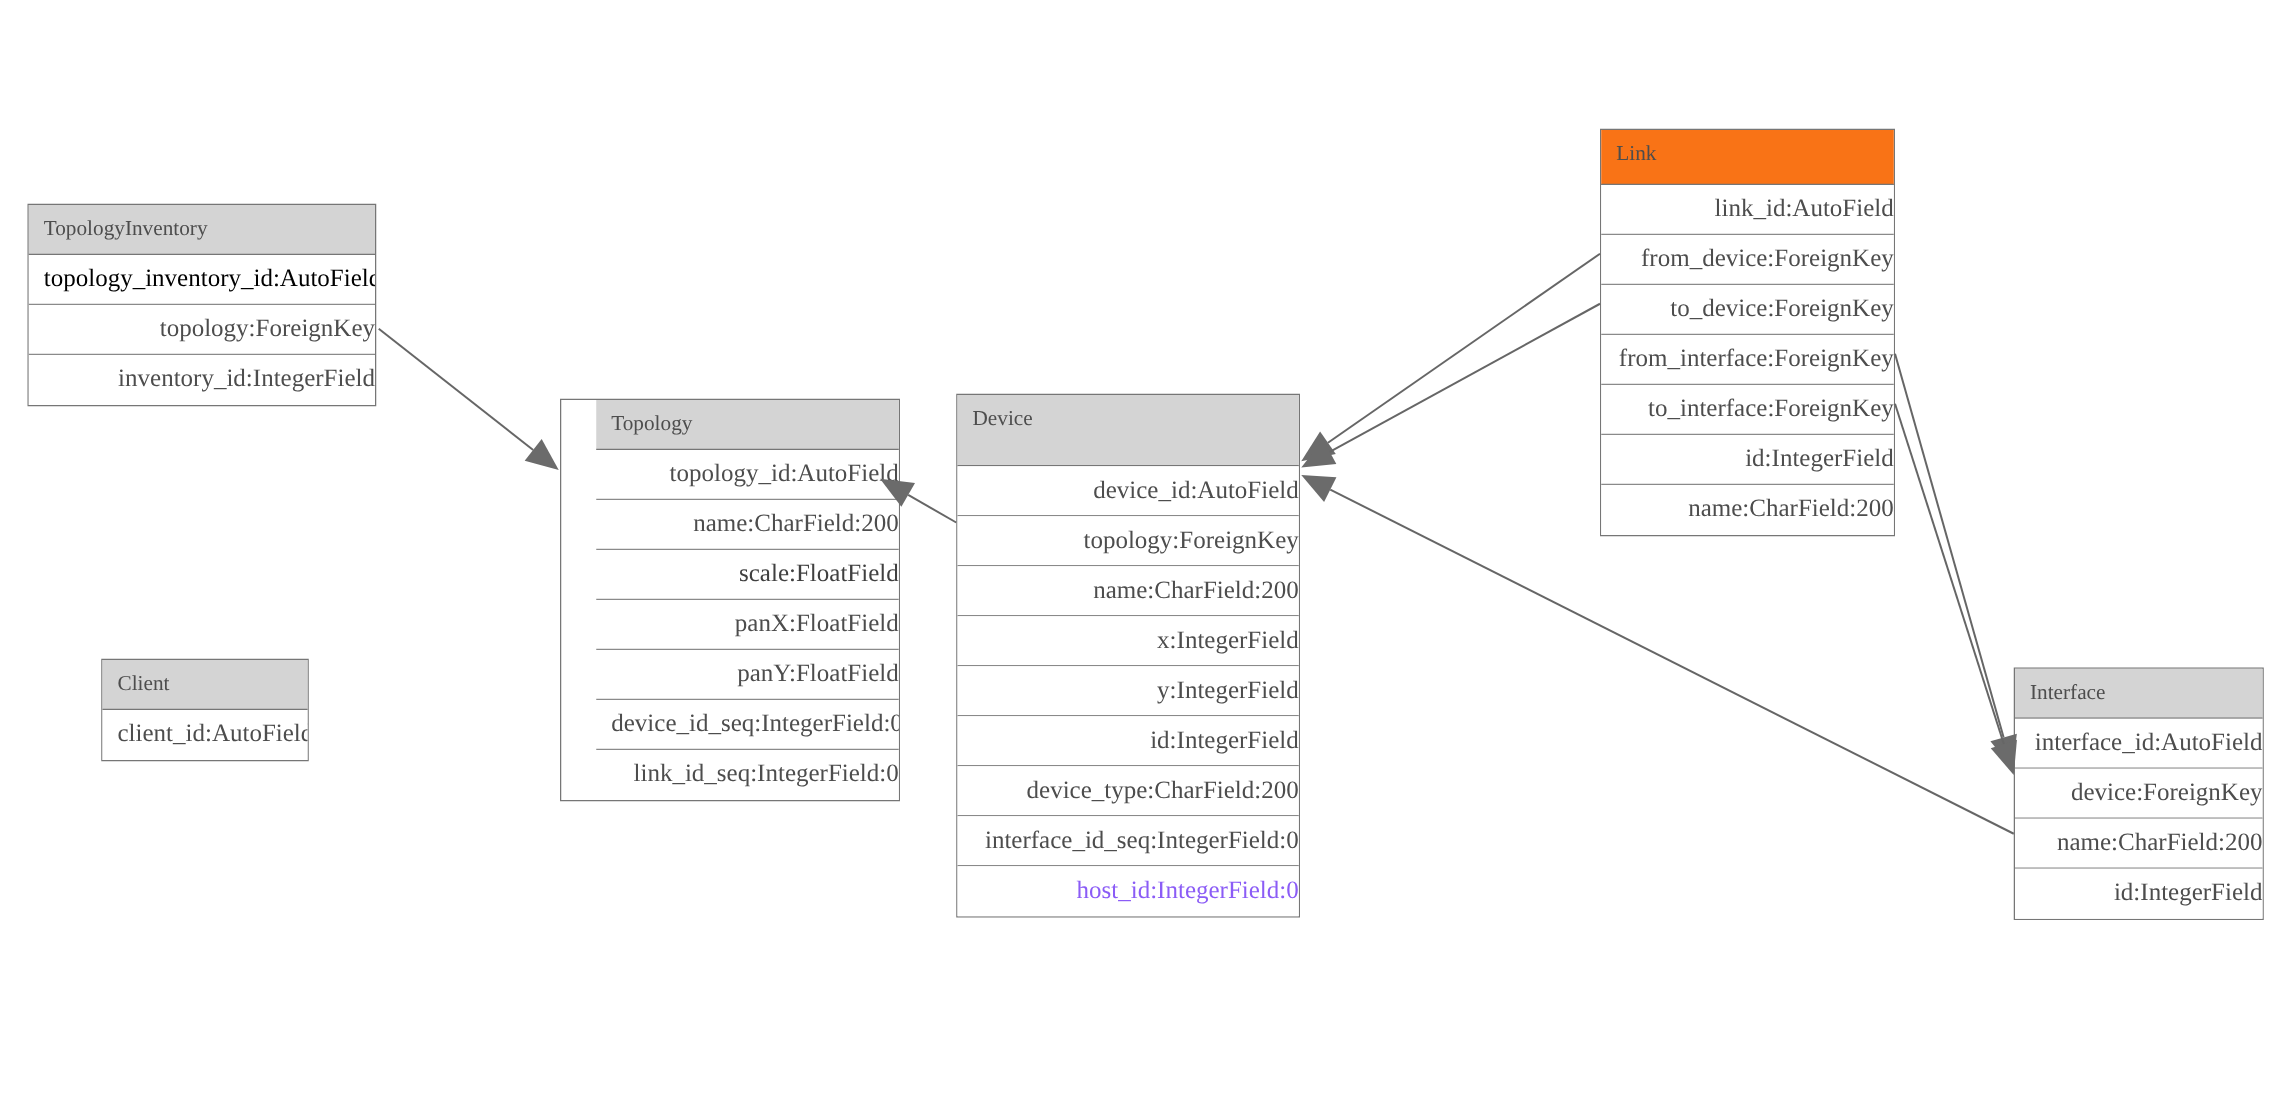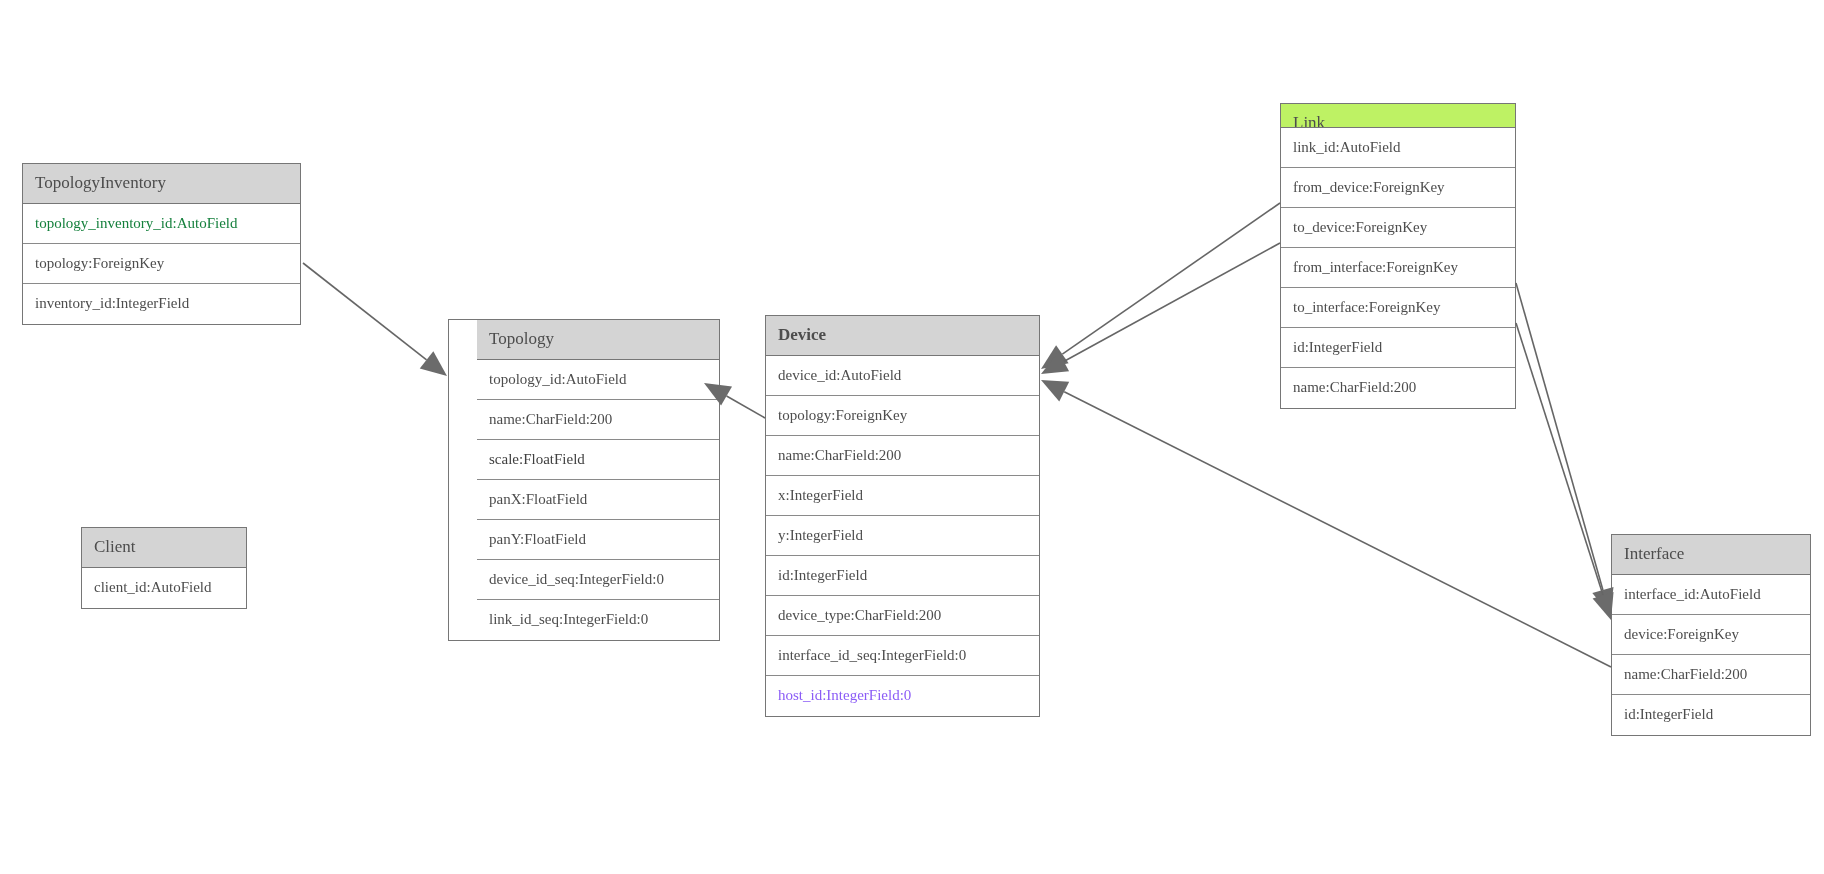--- a/index.html
+++ b/index.html
@@ -33,75 +33,76 @@
     color: #4d4d4d;
     white-space: nowrap;
     overflow: hidden;
   }
   .field-row {
     box-sizing: border-box;
     height: 40px;
     line-height: 38px;
     border-bottom: 1px solid #8a8a8a;
     padding-left: 12px;
-    font-size: 15px;
+    font-size: 20px;
     color: #4d4d4d;
     background: #ffffff;
     white-space: nowrap;
     overflow: hidden;
+    text-align: right;
   }
   .field-row:last-child {
     border-bottom: none;
   }
   #edges {
     position: absolute;
     left: 0;
     top: 0;
     z-index: 2;
     pointer-events: none;
   }
 </style>
 </head>
 <body>
 
 <div id="canvas" style="width: 1824px; height: 874px; background: rgb(255, 255, 255);">
     <div class="entity" style="left: 22px; top: 163px; width: 279px; border-color: rgb(118, 118, 118);">
       <div class="entity-header" style="height: 40px; line-height: 38px; background: rgb(212, 212, 212); color: rgb(77, 77, 77);">TopologyInventory</div>
-      <div class="field-row" style="height: 40px; line-height: 38px; color: #15803d; background: rgb(255, 255, 255);">topology_inventory_id:AutoField</div>
+      <div class="field-row" style="height: 40px; line-height: 38px; color: #000000; background: rgb(255, 255, 255);">topology_inventory_id:AutoField</div>
       <div class="field-row" style="height: 40px; line-height: 38px; color: rgb(77, 77, 77); background: rgb(255, 255, 255);">topology:ForeignKey</div>
       <div class="field-row" style="height: 40px; line-height: 38px; color: rgb(77, 77, 77); background: rgb(255, 255, 255);">inventory_id:IntegerField</div>
     </div>
     <div class="entity" style="left: 448px; top: 319px; width: 272px; border-color: rgb(118, 118, 118); padding-left: 28px;">
       <div class="entity-header" style="height: 40px; line-height: 38px; background: rgb(212, 212, 212); color: rgb(77, 77, 77);">Topology</div>
       <div class="field-row" style="height: 40px; line-height: 38px; color: rgb(77, 77, 77); background: rgb(255, 255, 255);">topology_id:AutoField</div>
       <div class="field-row" style="height: 40px; line-height: 38px; color: rgb(77, 77, 77); background: rgb(255, 255, 255);">name:CharField:200</div>
       <div class="field-row" style="height: 40px; line-height: 38px; color: #404040; background: rgb(255, 255, 255);">scale:FloatField</div>
       <div class="field-row" style="height: 40px; line-height: 38px; color: rgb(77, 77, 77); background: rgb(255, 255, 255);">panX:FloatField</div>
       <div class="field-row" style="height: 40px; line-height: 38px; color: rgb(77, 77, 77); background: rgb(255, 255, 255);">panY:FloatField</div>
       <div class="field-row" style="height: 40px; line-height: 38px; color: rgb(77, 77, 77); background: rgb(255, 255, 255);">device_id_seq:IntegerField:0</div>
       <div class="field-row" style="height: 40px; line-height: 38px; color: rgb(77, 77, 77); background: rgb(255, 255, 255);">link_id_seq:IntegerField:0</div>
     </div>
     <div class="entity" style="left: 81px; top: 527px; width: 166px; border-color: rgb(118, 118, 118);">
       <div class="entity-header" style="height: 40px; line-height: 38px; background: rgb(212, 212, 212); color: rgb(77, 77, 77);">Client</div>
       <div class="field-row" style="height: 40px; line-height: 38px; color: rgb(77, 77, 77); background: rgb(255, 255, 255);">client_id:AutoField</div>
     </div>
     <div class="entity" style="left: 765px; top: 315px; width: 275px; border-color: rgb(118, 118, 118);">
-      <div class="entity-header" style="height: 40px; line-height: 38px; background: rgb(212, 212, 212); color: rgb(77, 77, 77); font-weight: bold;">Device</div>
+      <div class="entity-header" style="height: 57px; line-height: 38px; background: rgb(212, 212, 212); color: rgb(77, 77, 77);">Device</div>
       <div class="field-row" style="height: 40px; line-height: 38px; color: rgb(77, 77, 77); background: rgb(255, 255, 255);">device_id:AutoField</div>
       <div class="field-row" style="height: 40px; line-height: 38px; color: rgb(77, 77, 77); background: rgb(255, 255, 255);">topology:ForeignKey</div>
       <div class="field-row" style="height: 40px; line-height: 38px; color: rgb(77, 77, 77); background: rgb(255, 255, 255);">name:CharField:200</div>
       <div class="field-row" style="height: 40px; line-height: 38px; color: rgb(77, 77, 77); background: rgb(255, 255, 255);">x:IntegerField</div>
       <div class="field-row" style="height: 40px; line-height: 38px; color: rgb(77, 77, 77); background: rgb(255, 255, 255);">y:IntegerField</div>
       <div class="field-row" style="height: 40px; line-height: 38px; color: rgb(77, 77, 77); background: rgb(255, 255, 255);">id:IntegerField</div>
       <div class="field-row" style="height: 40px; line-height: 38px; color: rgb(77, 77, 77); background: rgb(255, 255, 255);">device_type:CharField:200</div>
       <div class="field-row" style="height: 40px; line-height: 38px; color: rgb(77, 77, 77); background: rgb(255, 255, 255);">interface_id_seq:IntegerField:0</div>
       <div class="field-row" style="height: 40px; line-height: 38px; color: #8b5cf6; background: rgb(255, 255, 255);">host_id:IntegerField:0</div>
     </div>
     <div class="entity" style="left: 1280px; top: 103px; width: 236px; border-color: rgb(118, 118, 118);">
-      <div class="entity-header" style="height: 24px; line-height: 38px; background: #bef264; color: rgb(77, 77, 77);">Link</div>
+      <div class="entity-header" style="height: 44px; line-height: 38px; background: #f97316; color: rgb(77, 77, 77);">Link</div>
       <div class="field-row" style="height: 40px; line-height: 38px; color: rgb(77, 77, 77); background: rgb(255, 255, 255);">link_id:AutoField</div>
       <div class="field-row" style="height: 40px; line-height: 38px; color: rgb(77, 77, 77); background: rgb(255, 255, 255);">from_device:ForeignKey</div>
       <div class="field-row" style="height: 40px; line-height: 38px; color: rgb(77, 77, 77); background: rgb(255, 255, 255);">to_device:ForeignKey</div>
       <div class="field-row" style="height: 40px; line-height: 38px; color: rgb(77, 77, 77); background: rgb(255, 255, 255);">from_interface:ForeignKey</div>
       <div class="field-row" style="height: 40px; line-height: 38px; color: rgb(77, 77, 77); background: rgb(255, 255, 255);">to_interface:ForeignKey</div>
       <div class="field-row" style="height: 40px; line-height: 38px; color: rgb(77, 77, 77); background: rgb(255, 255, 255);">id:IntegerField</div>
       <div class="field-row" style="height: 40px; line-height: 38px; color: rgb(77, 77, 77); background: rgb(255, 255, 255);">name:CharField:200</div>
     </div>
     <div class="entity" style="left: 1611px; top: 534px; width: 200px; border-color: rgb(118, 118, 118);">
       <div class="entity-header" style="height: 40px; line-height: 38px; background: rgb(212, 212, 212); color: rgb(77, 77, 77);">Interface</div>

